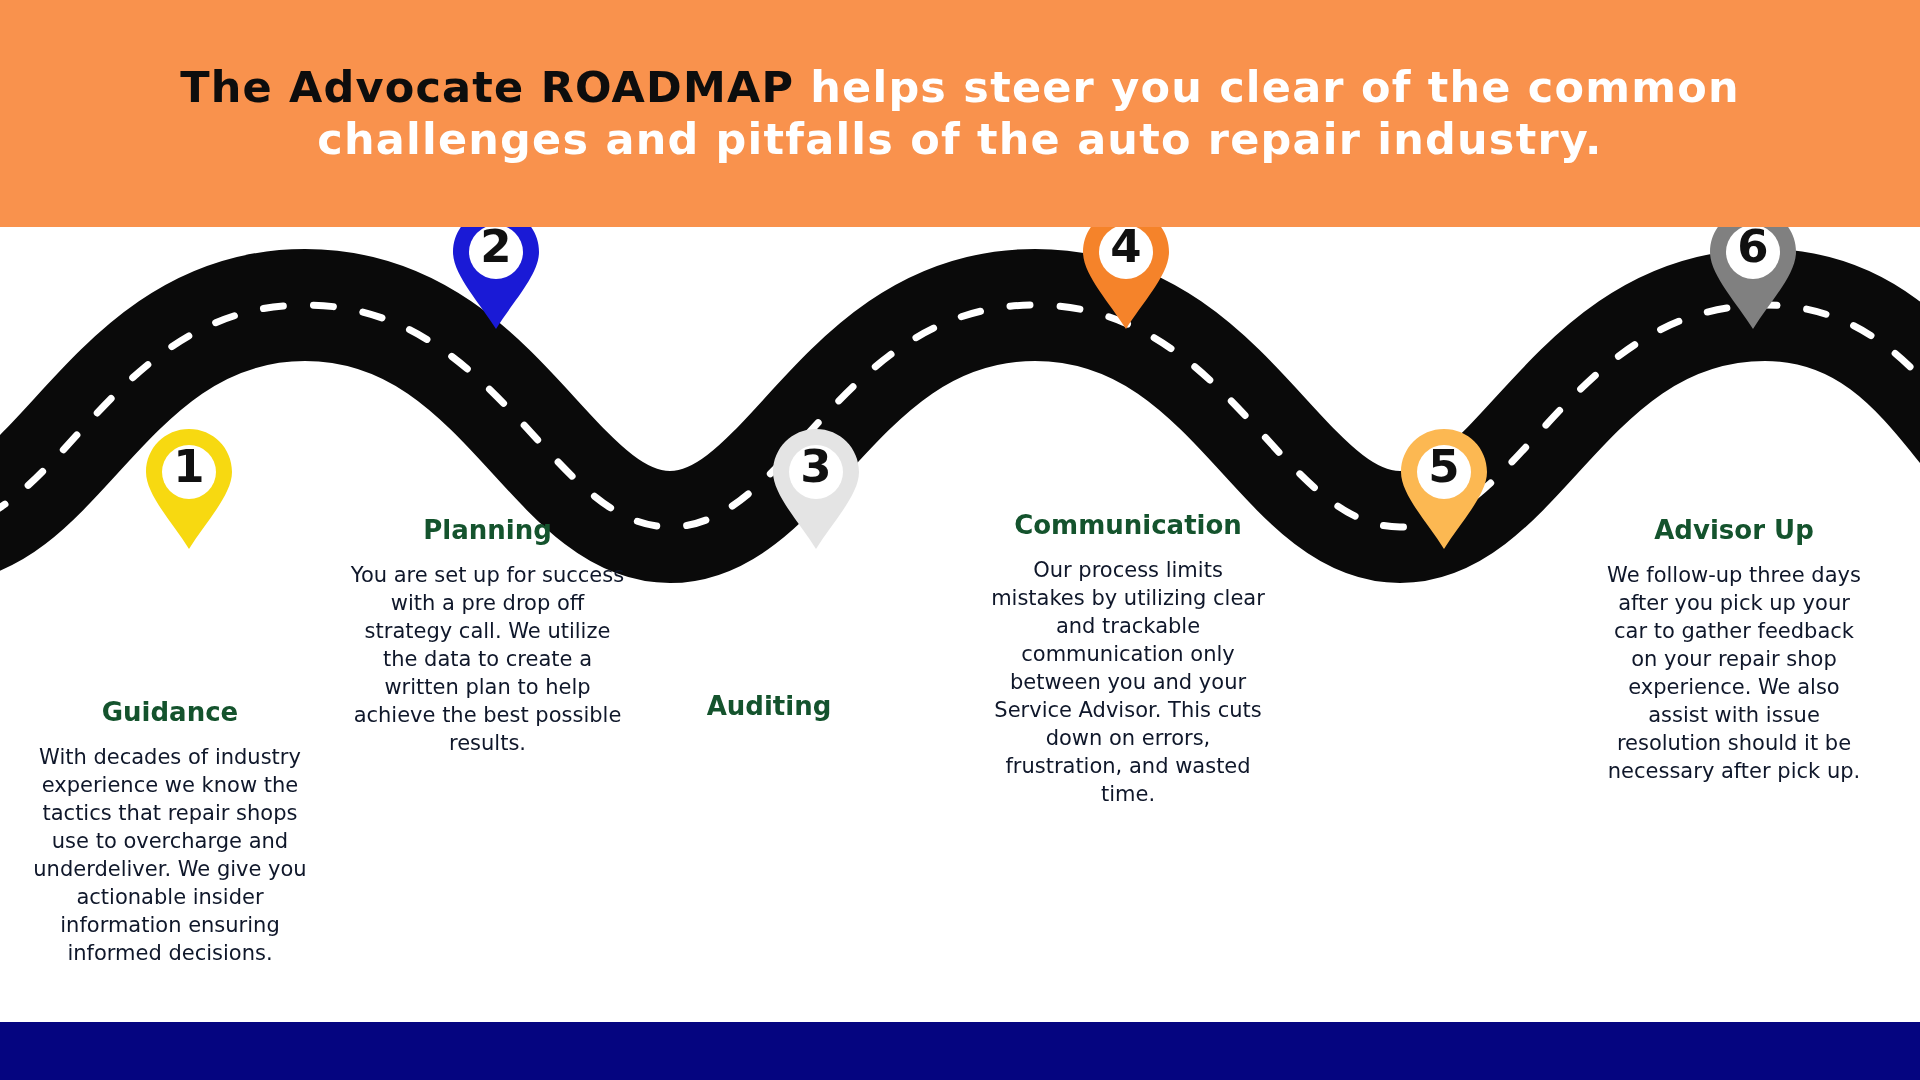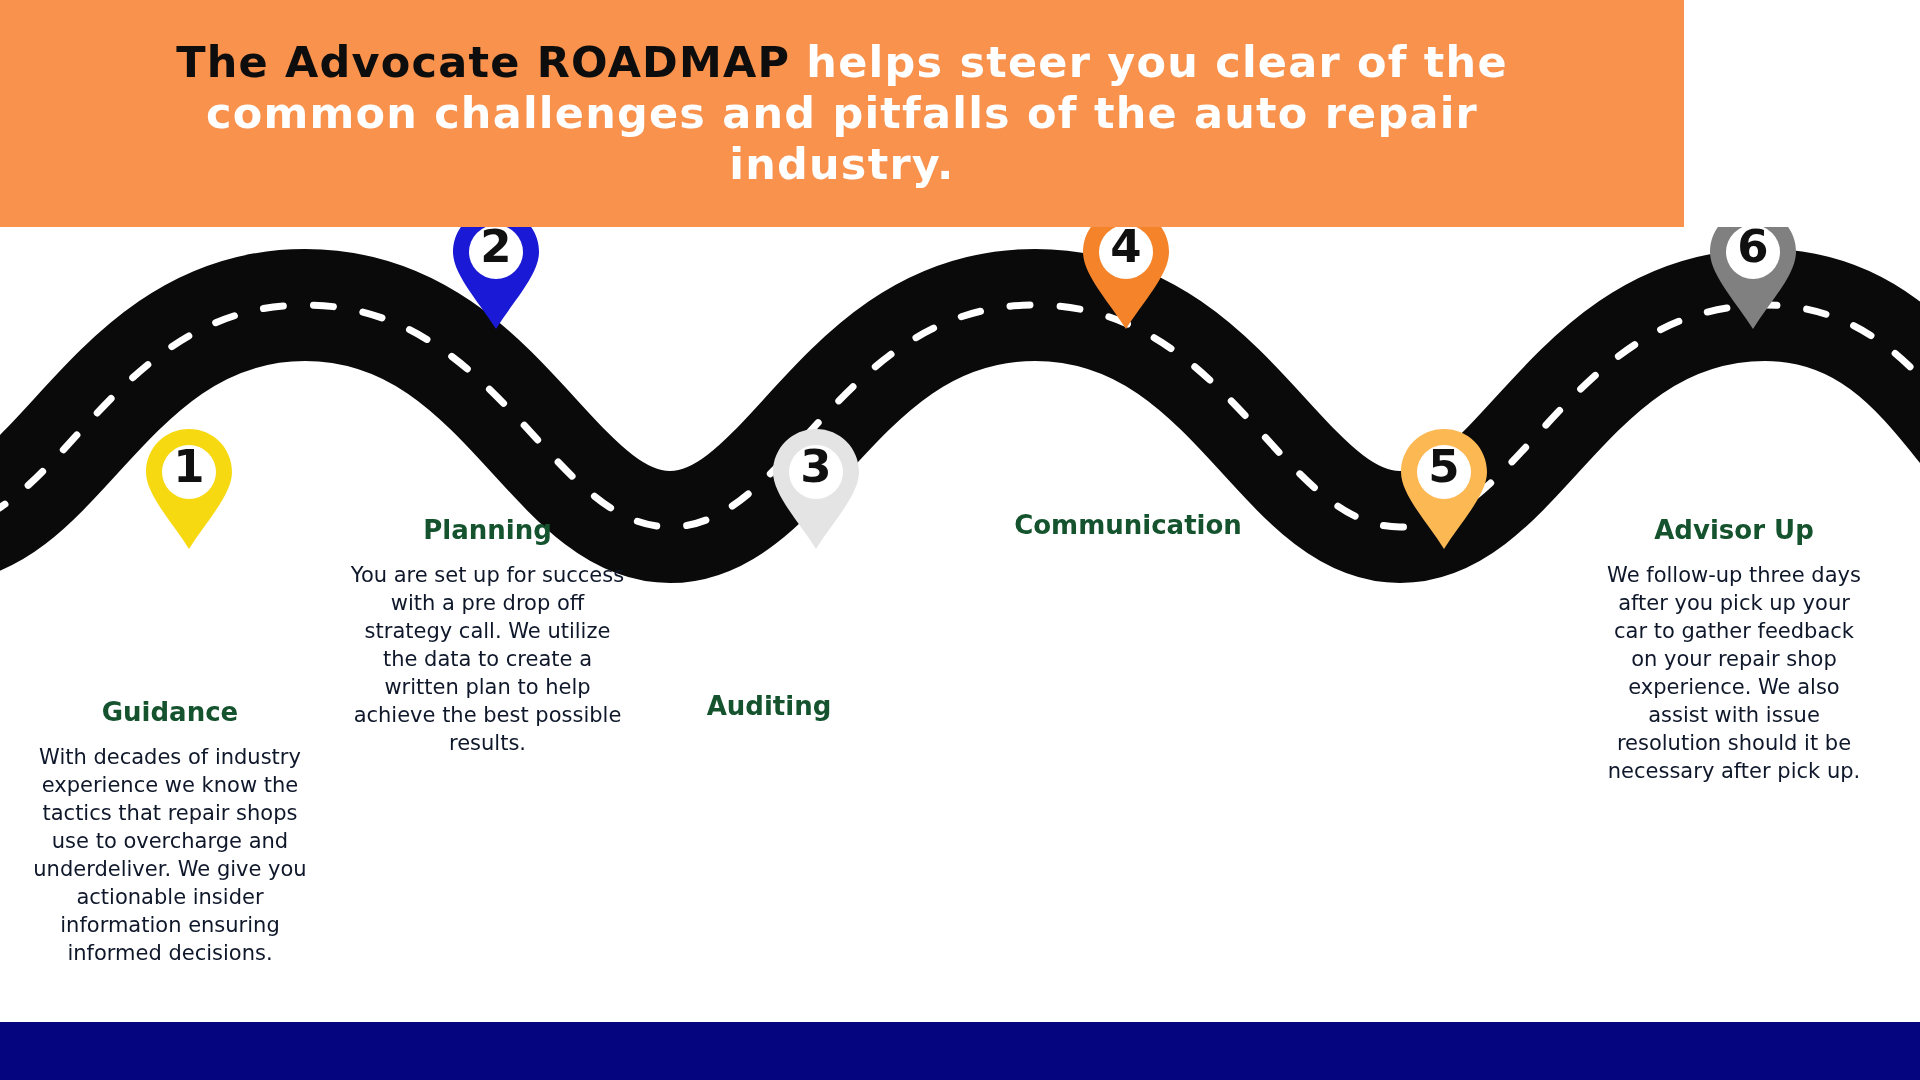--- a/index.html
+++ b/index.html
@@ -7,21 +7,21 @@
   html,body { width:1920px; height:1080px; overflow:hidden; }
   body {
     font-family:"DejaVu Sans", sans-serif;
     background:#ffffff;
     position:relative;
   }
 
   
   .header {
     position:absolute; left:0; top:0;
-    width:1684px; height:227px;
+    width:1920px; height:227px;
     background:#f9924d;
     display:flex; align-items:center; justify-content:center;
     padding:0 111px;
   }
   .header-text {
     text-align:center;
     font-family:"DejaVu Sans", sans-serif;
     font-weight:700;
     font-size:43px;
     line-height:1.19;
@@ -156,20 +156,21 @@
     <div class="step-title">Planning</div>
     <div class="step-desc">You are set up for success with a pre drop off strategy call.  We utilize the data to create a written plan to help achieve the best possible results.</div>
   </div>
 
   <div class="step-block" style="left:614px; top:464px; width:310px;">
     <div class="step-title">Auditing</div>
   </div>
 
   <div class="step-block" style="left:988px; top:283px; width:280px;">
     <div class="step-title">Communication</div>
+    <div class="step-desc">Our process limits mistakes by utilizing clear and trackable communication only between you and your Service Advisor.  This cuts down on errors, frustration, and wasted time.</div>
   </div>
 
 
   <div class="step-block" style="left:1600px; top:288px; width:268px;">
     <div class="step-title">Advisor Up</div>
     <div class="step-desc">We follow-up three days after you pick up your car to gather feedback on your repair shop experience. We also assist with issue resolution should it be necessary after pick up.</div>
   </div>
 
 </div>
 

